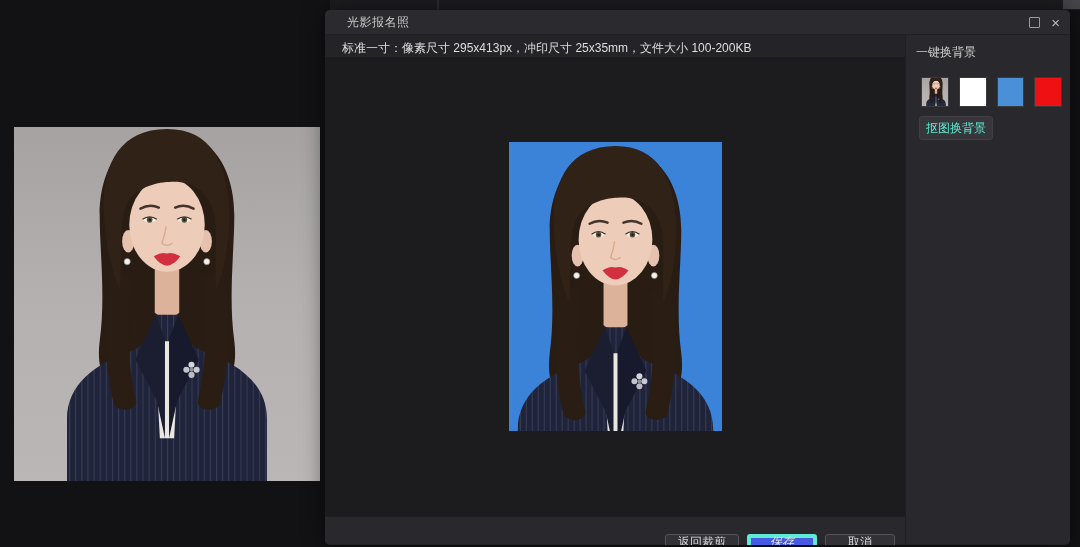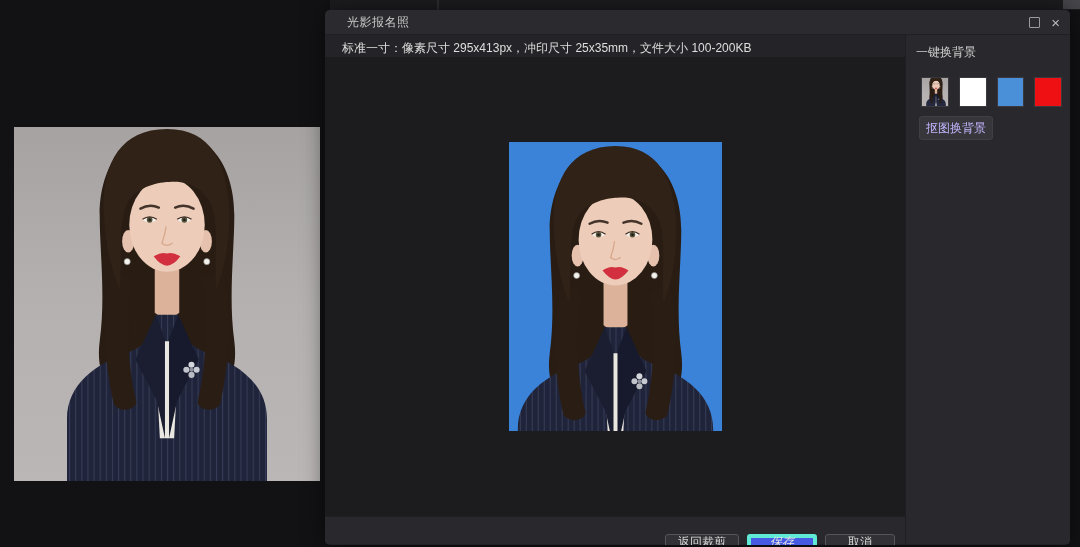--- a/index.html
+++ b/index.html
@@ -40,21 +40,21 @@
   .btn-primary { background:#4659e2; border:4px solid #5eead4; color:#e5e5e5;font-style:italic; }
 
   
   .sidebar { width:165px; background:#29292d; border-left:1px solid #1f1f23; padding:9px 8px 0 10px; }
   .sidebar-label { font-size:12px; color:#cfcfcf; }
   .swatch-row { display:flex; gap:10px; margin:16px 0 0 5px; }
   .swatch { width:29px; height:30px; border:1px solid #3a3a3e; cursor:pointer; overflow:hidden; }
   .swatch svg { display:block; }
   .manual-label { margin-top:39px; }
   .cutout-btn { margin:9px 0 0 3px; width:74px; height:24px; background:#37373b; border:1px solid #3f3f44;
-    border-radius:3px; color:#c4b5fd; font-size:12px; display:flex; align-items:center; justify-content:center;
+    border-radius:3px; color:#5eead4; font-size:12px; display:flex; align-items:center; justify-content:center;
     cursor:pointer; }
 
   svg.photo { display:block; }
 </style>
 </head>
 <body>
 
 <svg width="0" height="0" style="position:absolute" aria-hidden="true">
   <defs>
     <linearGradient id="graybg" x1="0" y1="0" x2="0" y2="1">

